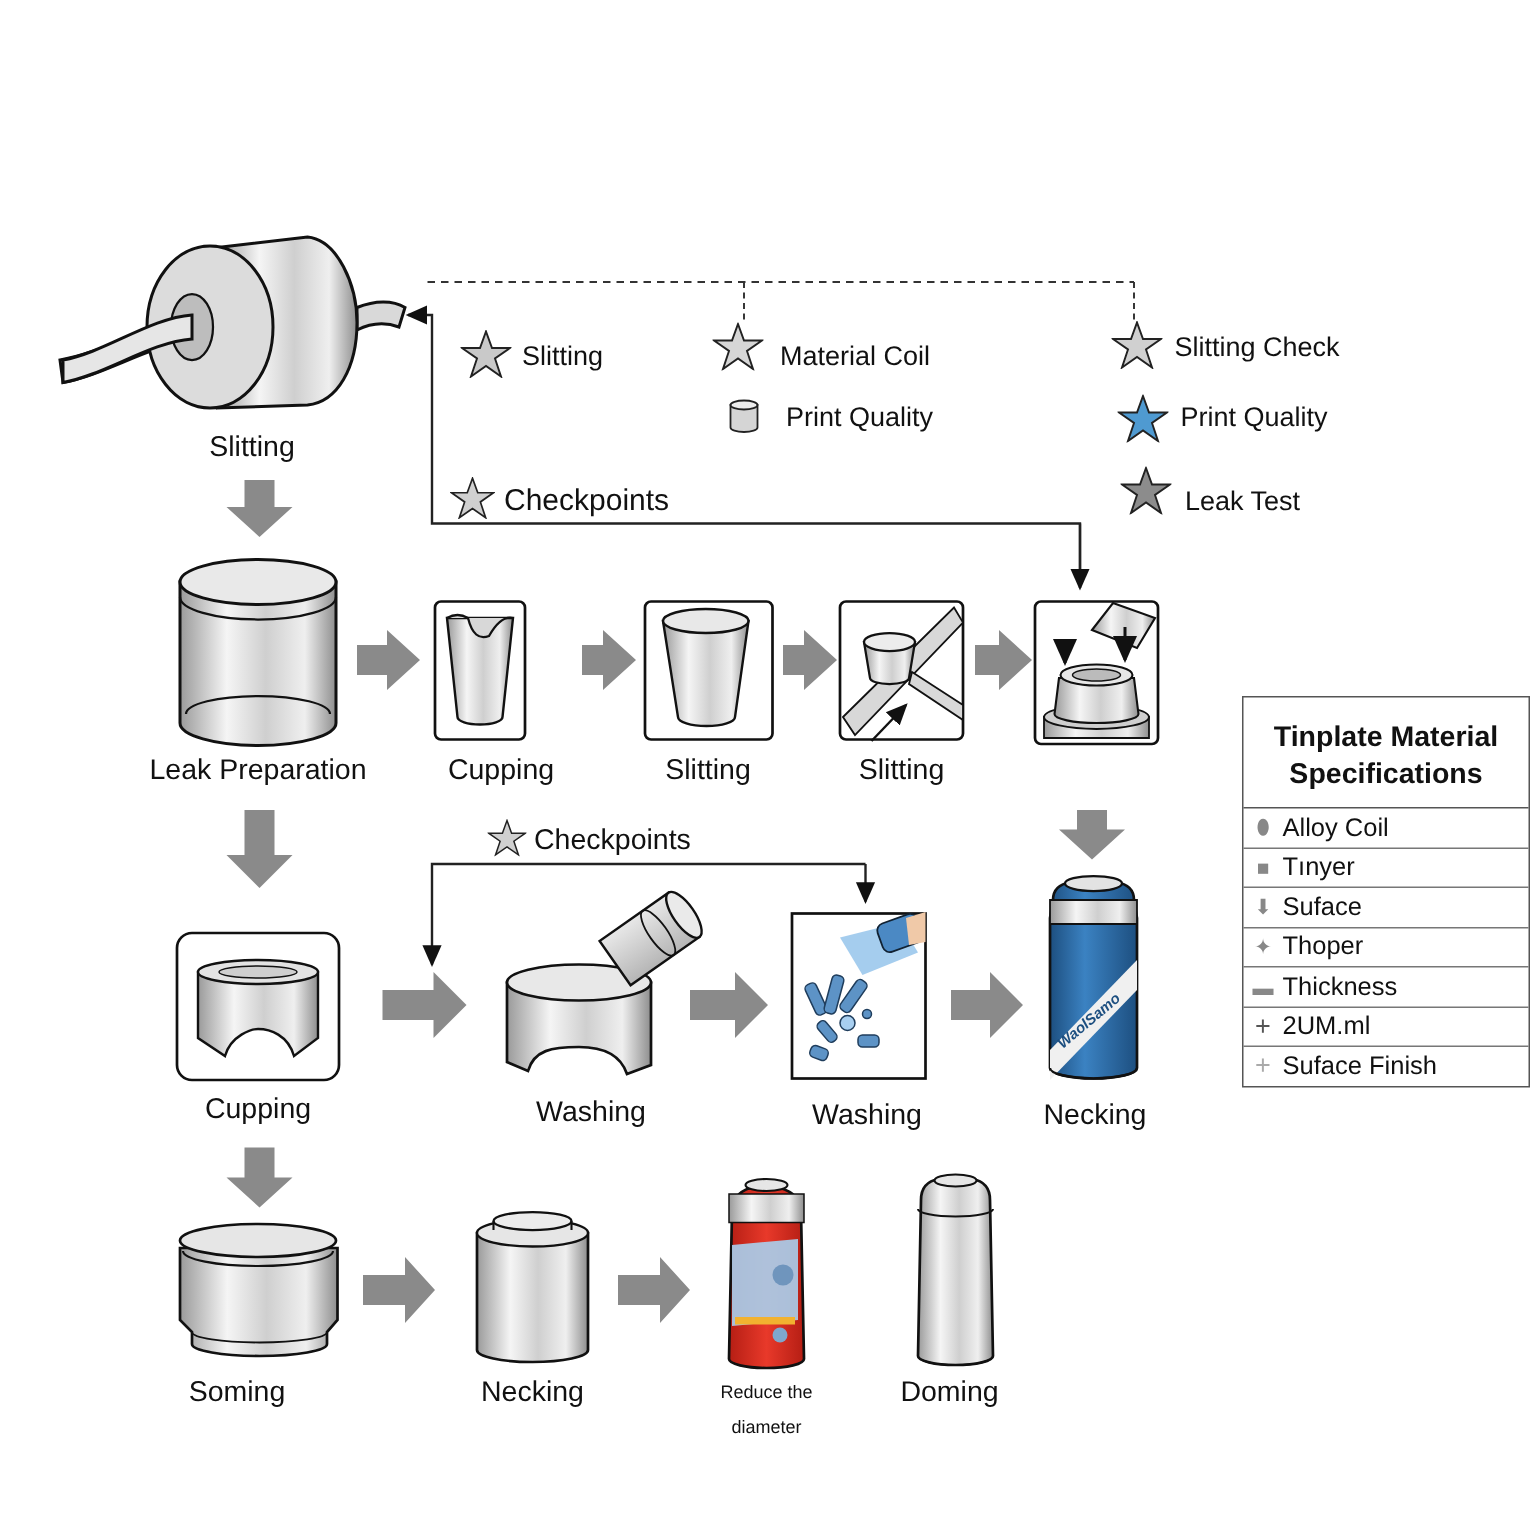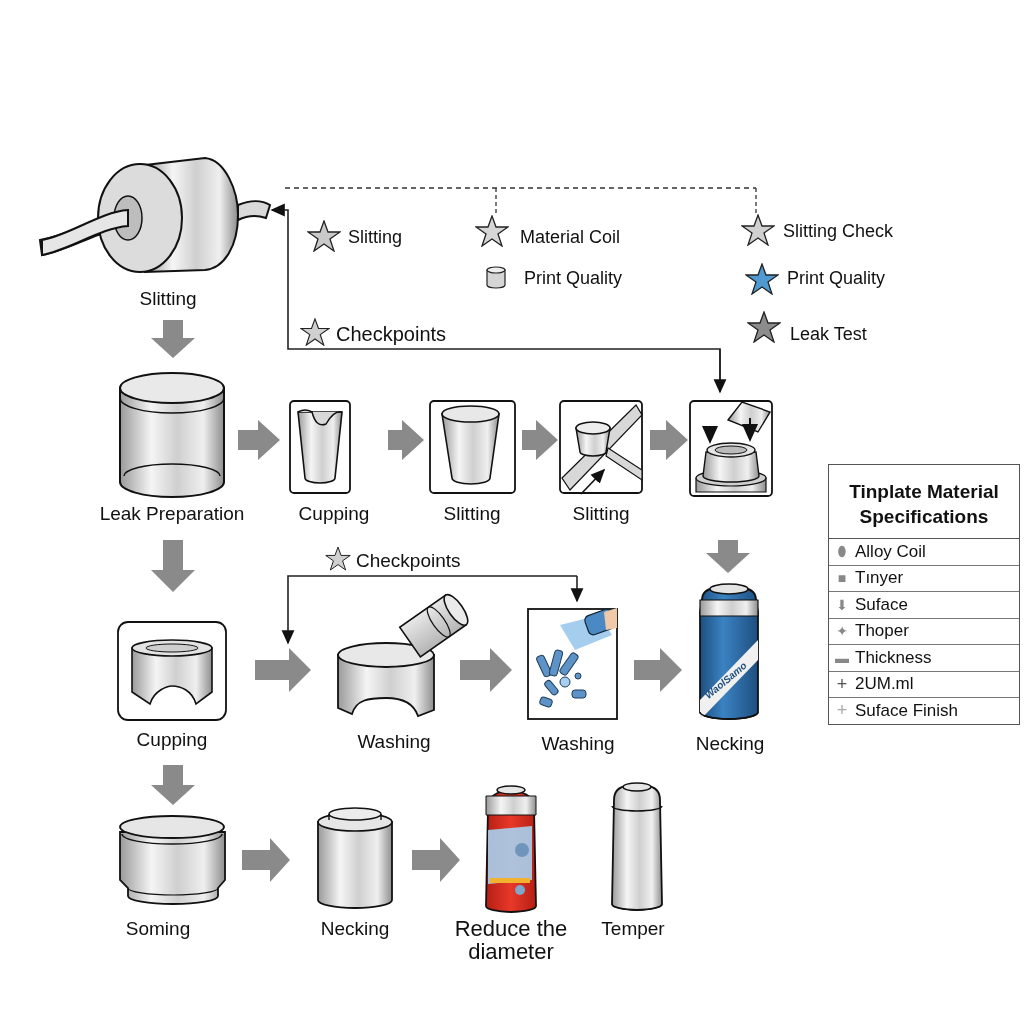--- a/index.html
+++ b/index.html
@@ -232,22 +232,22 @@
 <div class="lbl" style="left:92px;top:503px;width:160px">Leak Preparation</div>
 <div class="lbl" style="left:284px;top:503px;width:100px">Cupping</div>
 <div class="lbl" style="left:416px;top:503px;width:112px">Slitting</div>
 <div class="lbl" style="left:551px;top:503px;width:100px">Slitting</div>
 <div class="lbl" style="left:122px;top:729px;width:100px">Cupping</div>
 <div class="lbl" style="left:344px;top:731px;width:100px">Washing</div>
 <div class="lbl" style="left:528px;top:733px;width:100px">Washing</div>
 <div class="lbl" style="left:680px;top:733px;width:100px">Necking</div>
 <div class="lbl" style="left:108px;top:918px;width:100px">Soming</div>
 <div class="lbl" style="left:305px;top:918px;width:100px">Necking</div>
-<div class="lbl" style="left:451px;top:917px;width:120px;font-size:22px;line-height:23px"><span>Reduce the</span><br><span>diameter</span></div>
-<div class="lbl" style="left:583px;top:918px;width:100px">Temper</div>
+<div class="lbl" style="left:451px;top:917px;width:120px;font-size:12px;line-height:23px"><span>Reduce the</span><br><span>diameter</span></div>
+<div class="lbl" style="left:583px;top:918px;width:100px">Doming</div>
 
 <div class="spec">
   <div class="spec-title">
     <div><span>Tinplate Material</span><br><span>Specifications</span></div>
   </div>
   <div class="spec-row">
       <span class="spec-ico">⬮</span>
       <span>Alloy Coil</span>
     </div>
   <div class="spec-row">

